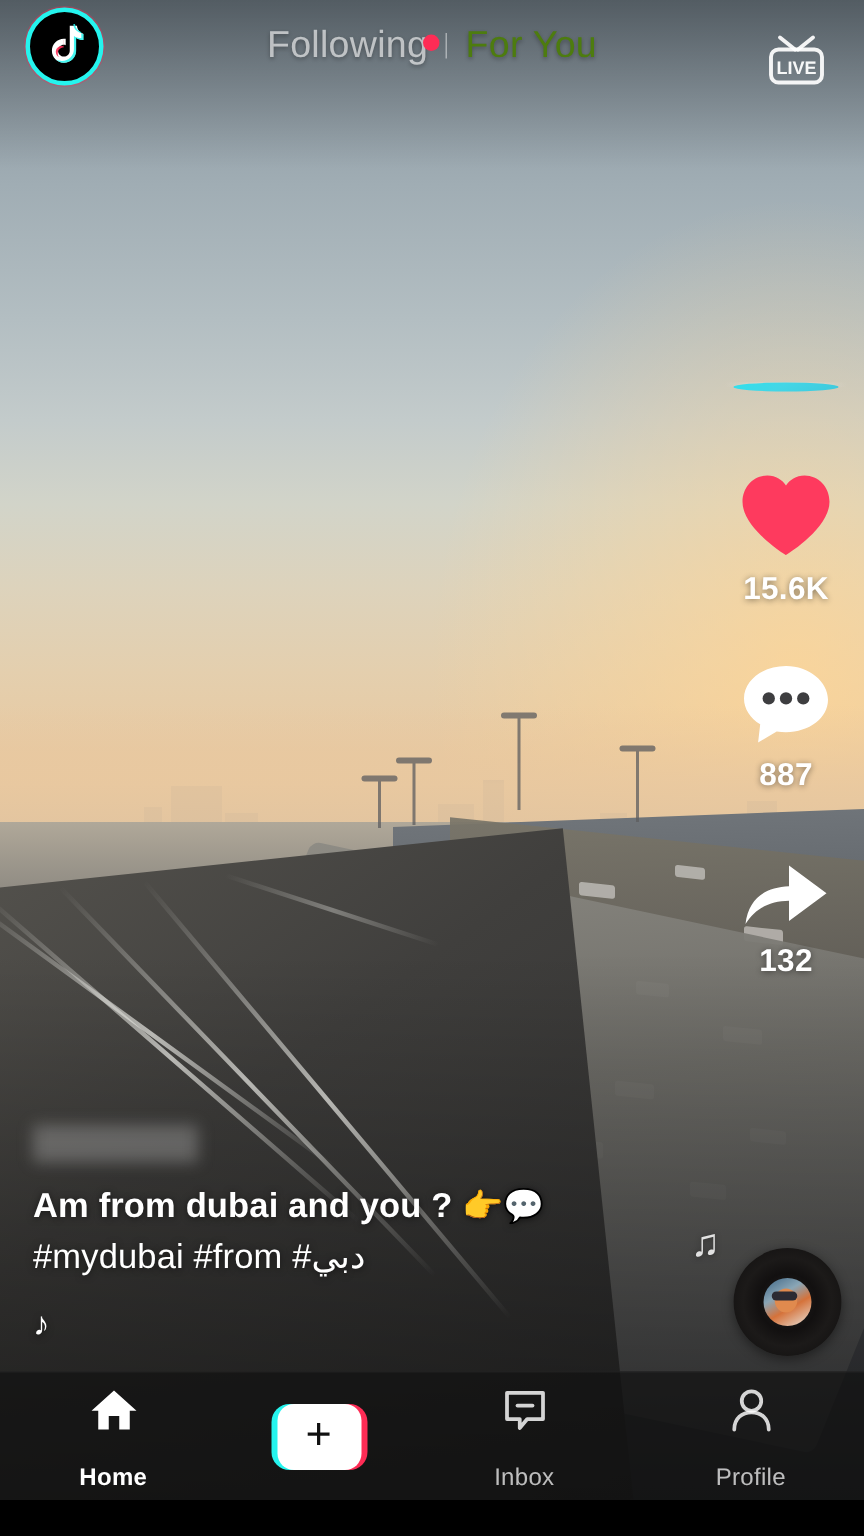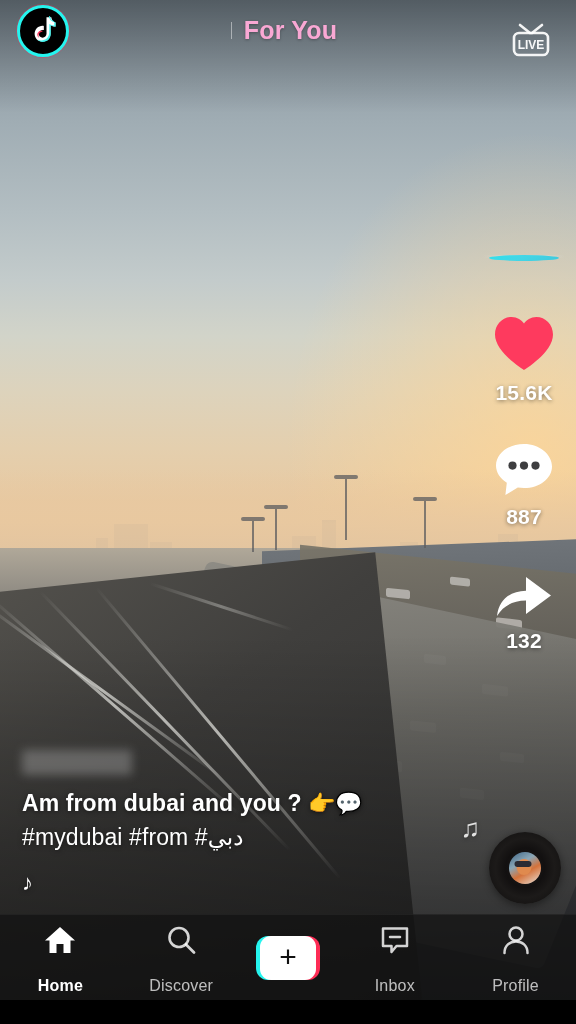--- a/index.html
+++ b/index.html
@@ -114,21 +114,21 @@
   .tabs {
     position:absolute; left:0; right:0; top:0; height:60px;
     display:flex; align-items:center; justify-content:center; gap:0;
   }
   .tab {
     font-size:25px; letter-spacing:.2px;
     padding:0 10px; position:relative;
     text-shadow:0 1px 3px rgba(0,0,0,.30);
   }
   .tab.inactive { color:rgba(255,255,255,.62); font-weight:400; }
-  .tab.active { color:#f9a8d4; font-weight:700; }
+  .tab.active { color:#4d7c0f; font-weight:400; }
   .tab-dot {
     position:absolute; right:2px; top:7px;
     width:11px; height:11px; border-radius:50%;
     background:#FE2C55;
   }
   .tab-sep {
     width:1px; height:17px; background:rgba(255,255,255,.45);
     margin:0 2px;
   }
   .live {
@@ -373,20 +373,24 @@
       <span class="note">
         <svg width="26" height="30" viewBox="0 0 26 30">
           <path d="M17.2 1.2h4.1c.3 2.6 1.8 4.7 4.2 5.3v4.1c-1.8.05-3.5-.45-4.9-1.4v8.6c0 4.4-3.6 8-8 8s-8-3.6-8-8 3.6-8 8-8c.4 0 .8.03 1.2.1v4.2c-.38-.12-.78-.2-1.2-.2-2.15 0-3.9 1.75-3.9 3.9s1.75 3.9 3.9 3.9 3.9-1.75 3.9-3.9V1.2z" fill="#ffffff"></path>
           <path d="M15.9 0h4.1c.3 2.6 1.8 4.7 4.2 5.3v4.1c-1.8.05-3.5-.45-4.9-1.4v8.6c0 4.4-3.6 8-8 8-1.5 0-2.9-.42-4.1-1.15 1.4 1.5 3.4 2.45 5.6 2.45 4.4 0 8-3.6 8-8V9.3c1.4.95 3.1 1.45 4.9 1.4V6.6c-.5-.1-1-.27-1.45-.5C20.4 5 19.1 2.75 18.9 0h-3z" fill="#25F4EE" opacity=".85"></path>
           <path d="M11.1 10.6c.4 0 .8.03 1.2.1v4.2c-.38-.12-.78-.2-1.2-.2-2.15 0-3.9 1.75-3.9 3.9 0 1.5.85 2.8 2.1 3.45-.5-.68-.8-1.52-.8-2.45 0-2.15 1.75-3.9 3.9-3.9v-5c-.4-.07-.8-.1-1.2-.1z" fill="#FE2C55" opacity=".9"></path>
         </svg>
       </span>
     </div>
 
     <div class="tabs">
+      <div class="tab inactive">
+        <span>Following</span>
+        <span class="tab-dot"></span>
+      </div>
       <div class="tab-sep"></div>
       <div class="tab active">
         <span>For You</span>
       </div>
     </div>
 
     <div class="live">
       <svg width="50" height="44" viewBox="0 0 50 44">
         <path d="M14 5 L24 13 M36 5 L26 13" stroke="#ffffff" stroke-width="2.6" fill="none" stroke-linecap="round" opacity=".92"></path>
         <rect x="8" y="13" width="34" height="22" rx="5" ry="5" fill="none" stroke="#ffffff" stroke-width="2.6" opacity=".92"></rect>
@@ -468,29 +472,20 @@
 
     <div class="navitem active">
       <span class="nicon">
         <svg width="32" height="30" viewBox="0 0 32 30">
           <path d="M16 2 L31 15.5 L26.5 15.5 L26.5 28 L19.5 28 L19.5 19 L12.5 19 L12.5 28 L5.5 28 L5.5 15.5 L1 15.5 Z" fill="#ffffff"></path>
         </svg>
       </span>
       <span class="nlabel">Home</span>
     </div>
 
-    <div class="navitem">
-      <span class="nicon">
-        <svg width="32" height="30" viewBox="0 0 32 30">
-          <circle cx="14" cy="12.5" r="9.5" fill="none" stroke="rgba(255,255,255,.82)" stroke-width="2.6"></circle>
-          <line x1="21" y1="19.5" x2="29" y2="27.5" stroke="rgba(255,255,255,.82)" stroke-width="2.8" stroke-linecap="round"></line>
-        </svg>
-      </span>
-      <span class="nlabel">Discover</span>
-    </div>
 
     <div class="createbtn">
       <div class="cb-cyan"></div>
       <div class="cb-pink"></div>
       <div class="cb-white">
         <span class="cb-plus">+</span>
       </div>
     </div>
 
     <div class="navitem">

